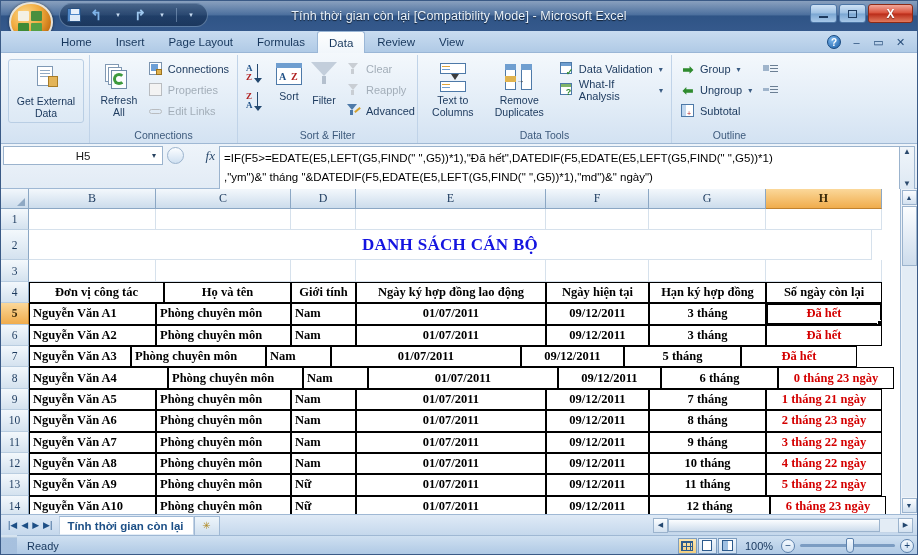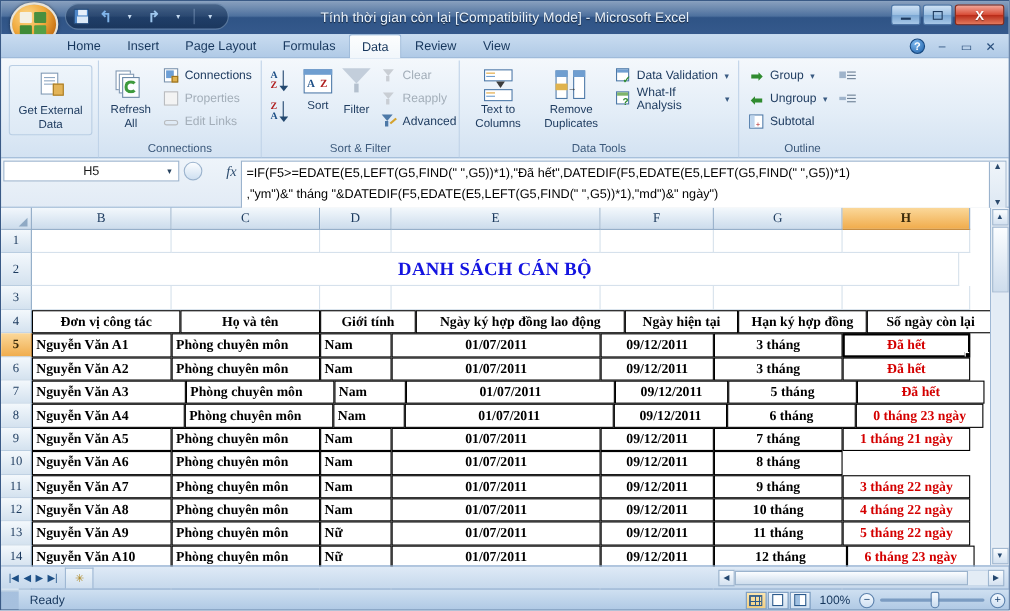--- a/index.html
+++ b/index.html
@@ -625,21 +625,21 @@
         <div class="cell" style="width:190px"></div>
         <div class="cell" style="width:103px"></div>
         <div class="cell" style="width:117px"></div>
         <div class="cell" style="width:116px"></div>
       </div>
 
       <div class="grow">
         <div class="rh">4</div>
         <div class="cell b tbl" style="width:135px">Đơn vị công tác</div>
         <div class="cell b tbl" style="width:127px">Họ và tên</div>
-        <div class="cell b tbl" style="width:87px">Giới tính</div>
+        <div class="cell b tbl" style="width:65px">Giới tính</div>
         <div class="cell b tbl" style="width:190px">Ngày ký hợp đồng lao động</div>
         <div class="cell b tbl" style="width:103px">Ngày hiện tại</div>
         <div class="cell b tbl" style="width:117px">Hạn ký hợp đồng</div>
         <div class="cell b tbl" style="width:116px">Số ngày còn lại</div>
       </div>
 
       <div class="grow">
         <div class="rh sel">5</div>
         <div class="cell b tbl left" style="width:127px">Nguyễn Văn A1</div>
         <div class="cell b tbl left" style="width:135px">Phòng chuyên môn</div>
@@ -656,21 +656,21 @@
         <div class="cell b tbl left" style="width:135px">Phòng chuyên môn</div>
         <div class="cell b tbl left" style="width:65px">Nam</div>
         <div class="cell b tbl" style="width:190px">01/07/2011</div>
         <div class="cell b tbl" style="width:103px">09/12/2011</div>
         <div class="cell b tbl" style="width:117px">3 tháng</div>
         <div class="cell b tbl red" style="width:116px">Đã hết</div>
       </div>
 
       <div class="grow">
         <div class="rh">7</div>
-        <div class="cell b tbl left" style="width:140px">Nguyễn Văn A3</div>
+        <div class="cell b tbl left" style="width:102px">Nguyễn Văn A3</div>
         <div class="cell b tbl left" style="width:135px">Phòng chuyên môn</div>
         <div class="cell b tbl left" style="width:65px">Nam</div>
         <div class="cell b tbl" style="width:190px">01/07/2011</div>
         <div class="cell b tbl" style="width:103px">09/12/2011</div>
         <div class="cell b tbl" style="width:117px">5 tháng</div>
         <div class="cell b tbl red" style="width:116px">Đã hết</div>
       </div>
 
       <div class="grow">
         <div class="rh">8</div>
@@ -695,20 +695,21 @@
       </div>
 
       <div class="grow">
         <div class="rh">10</div>
         <div class="cell b tbl left" style="width:127px">Nguyễn Văn A6</div>
         <div class="cell b tbl left" style="width:135px">Phòng chuyên môn</div>
         <div class="cell b tbl left" style="width:65px">Nam</div>
         <div class="cell b tbl" style="width:190px">01/07/2011</div>
         <div class="cell b tbl" style="width:103px">09/12/2011</div>
         <div class="cell b tbl" style="width:117px">8 tháng</div>
+        <div class="cell b tbl red" style="width:116px">2 tháng 23 ngày</div>
       </div>
 
       <div class="grow">
         <div class="rh">11</div>
         <div class="cell b tbl left" style="width:127px">Nguyễn Văn A7</div>
         <div class="cell b tbl left" style="width:135px">Phòng chuyên môn</div>
         <div class="cell b tbl left" style="width:65px">Nam</div>
         <div class="cell b tbl" style="width:190px">01/07/2011</div>
         <div class="cell b tbl" style="width:103px">09/12/2011</div>
         <div class="cell b tbl" style="width:117px">9 tháng</div>
@@ -769,20 +770,21 @@
     <div class="sbtn">▼</div>
   </div>
 
   <div class="sheetbar">
     <div class="navbtns">
       <span>|◀</span>
       <span>◀</span>
       <span>▶</span>
       <span>▶|</span>
     </div>
+    <div class="sheettab">Tính thời gian còn lại</div>
     <div class="newsheet">✳</div>
     <div class="hsplit"></div>
     <div class="hscroll">
       <div class="hs-left">◀</div>
       <div class="hs-track">
         <div class="hs-thumb"></div>
       </div>
       <div class="hs-right">▶</div>
     </div>
   </div>

